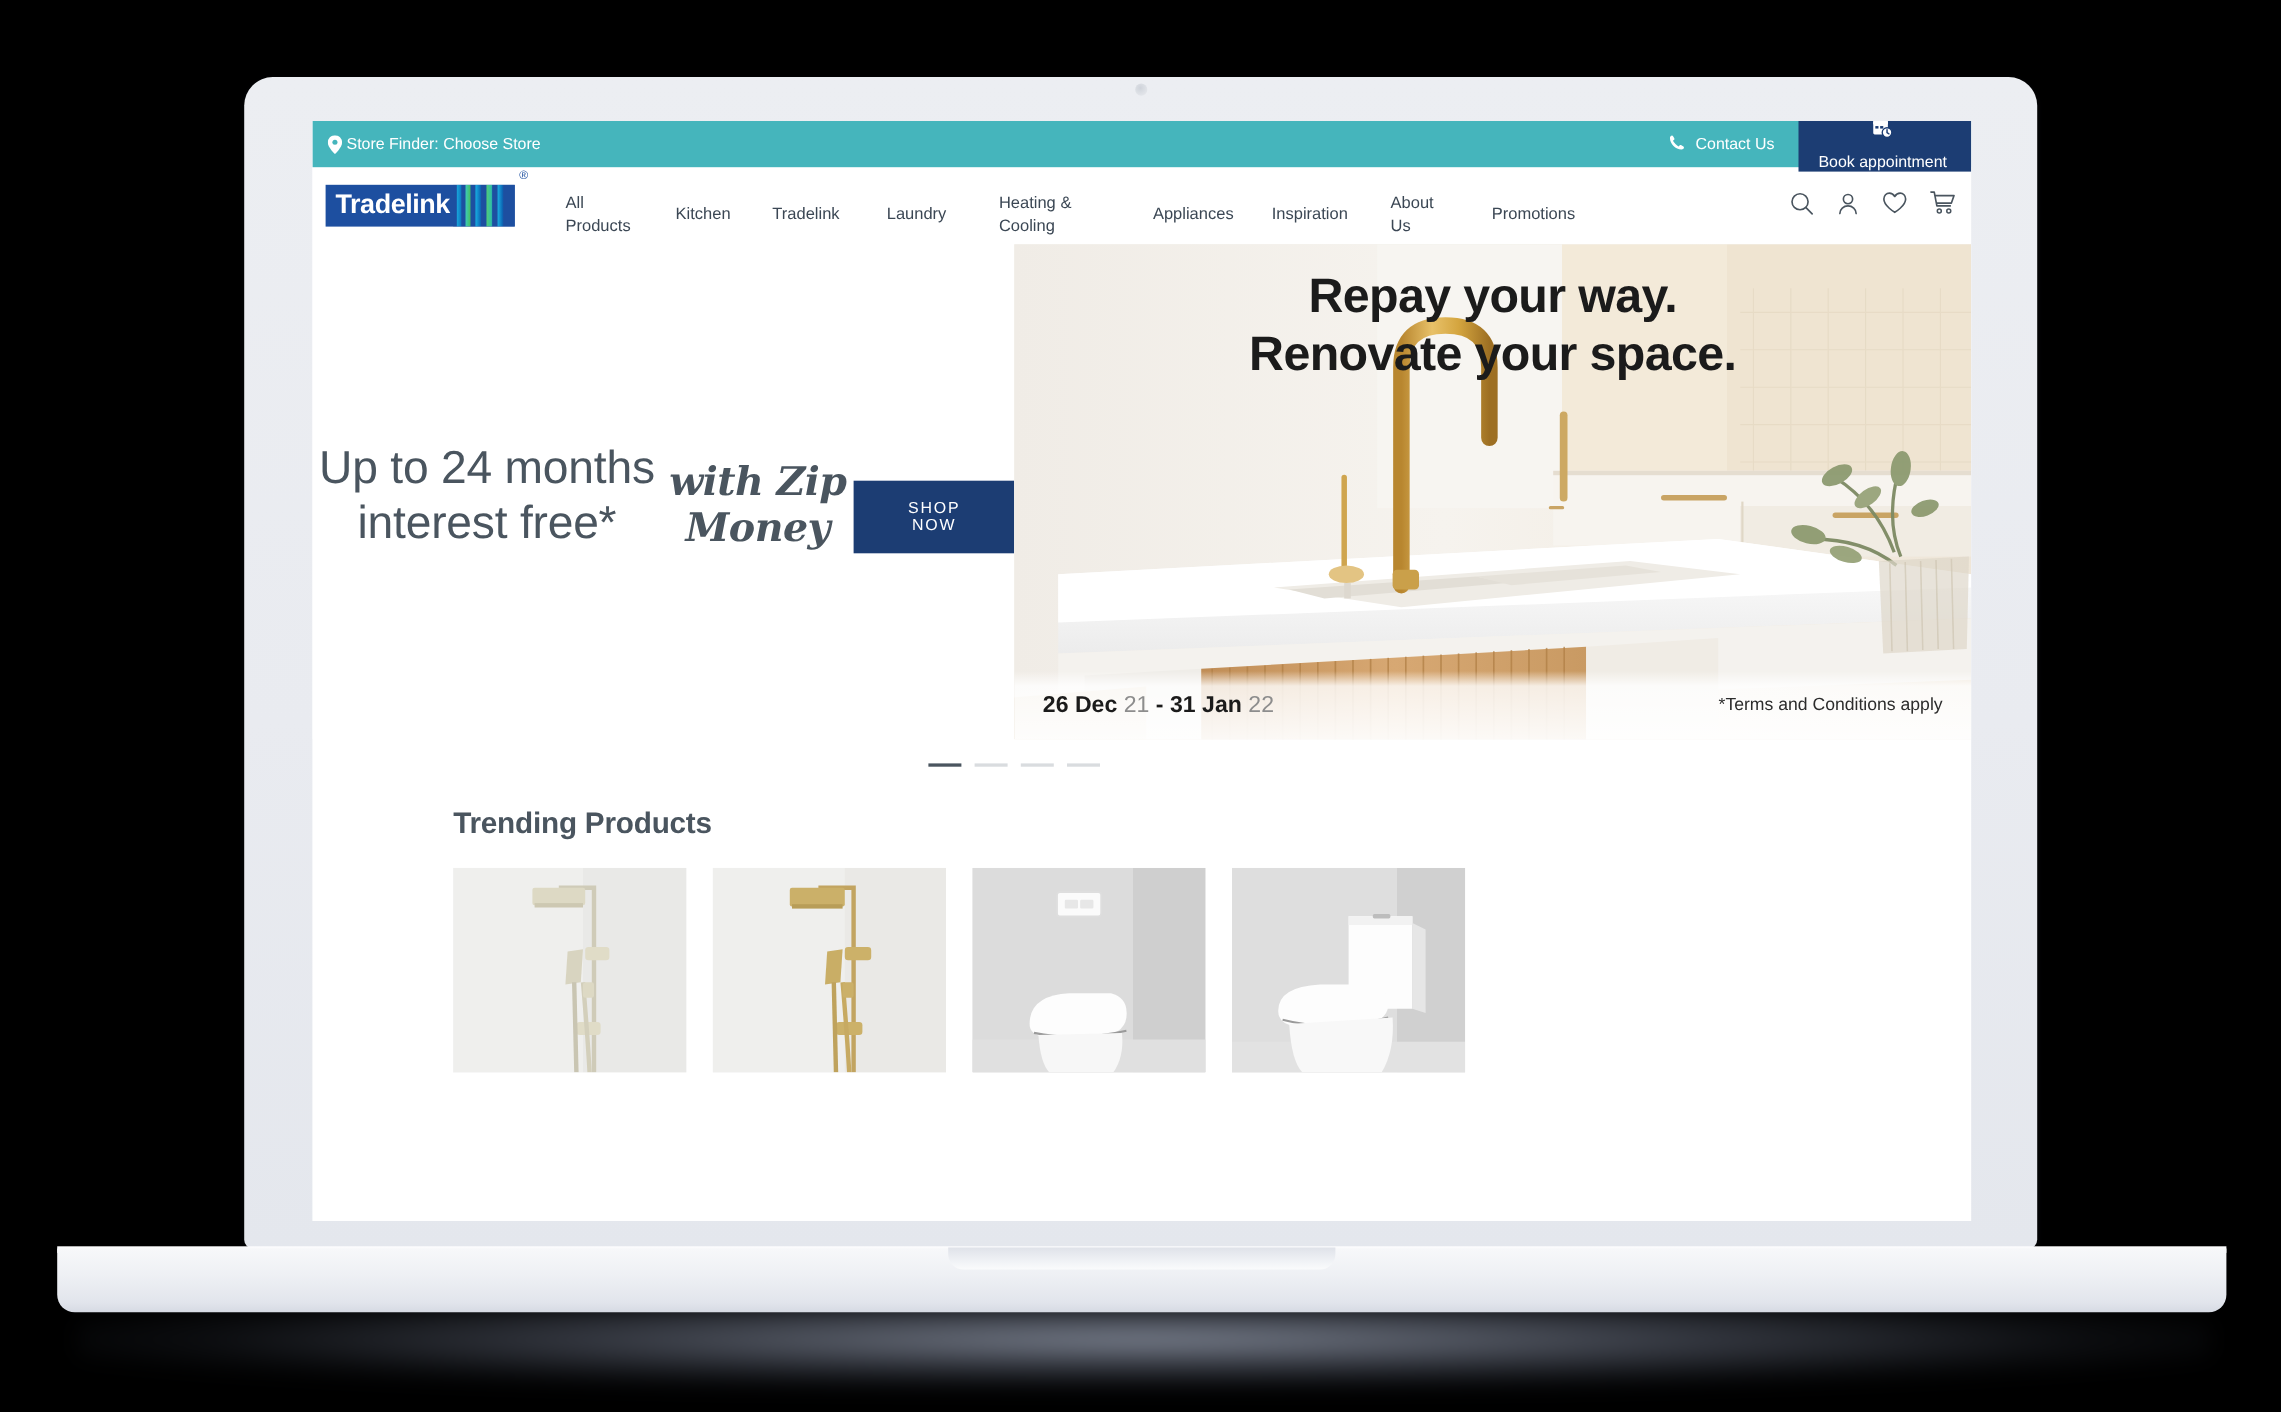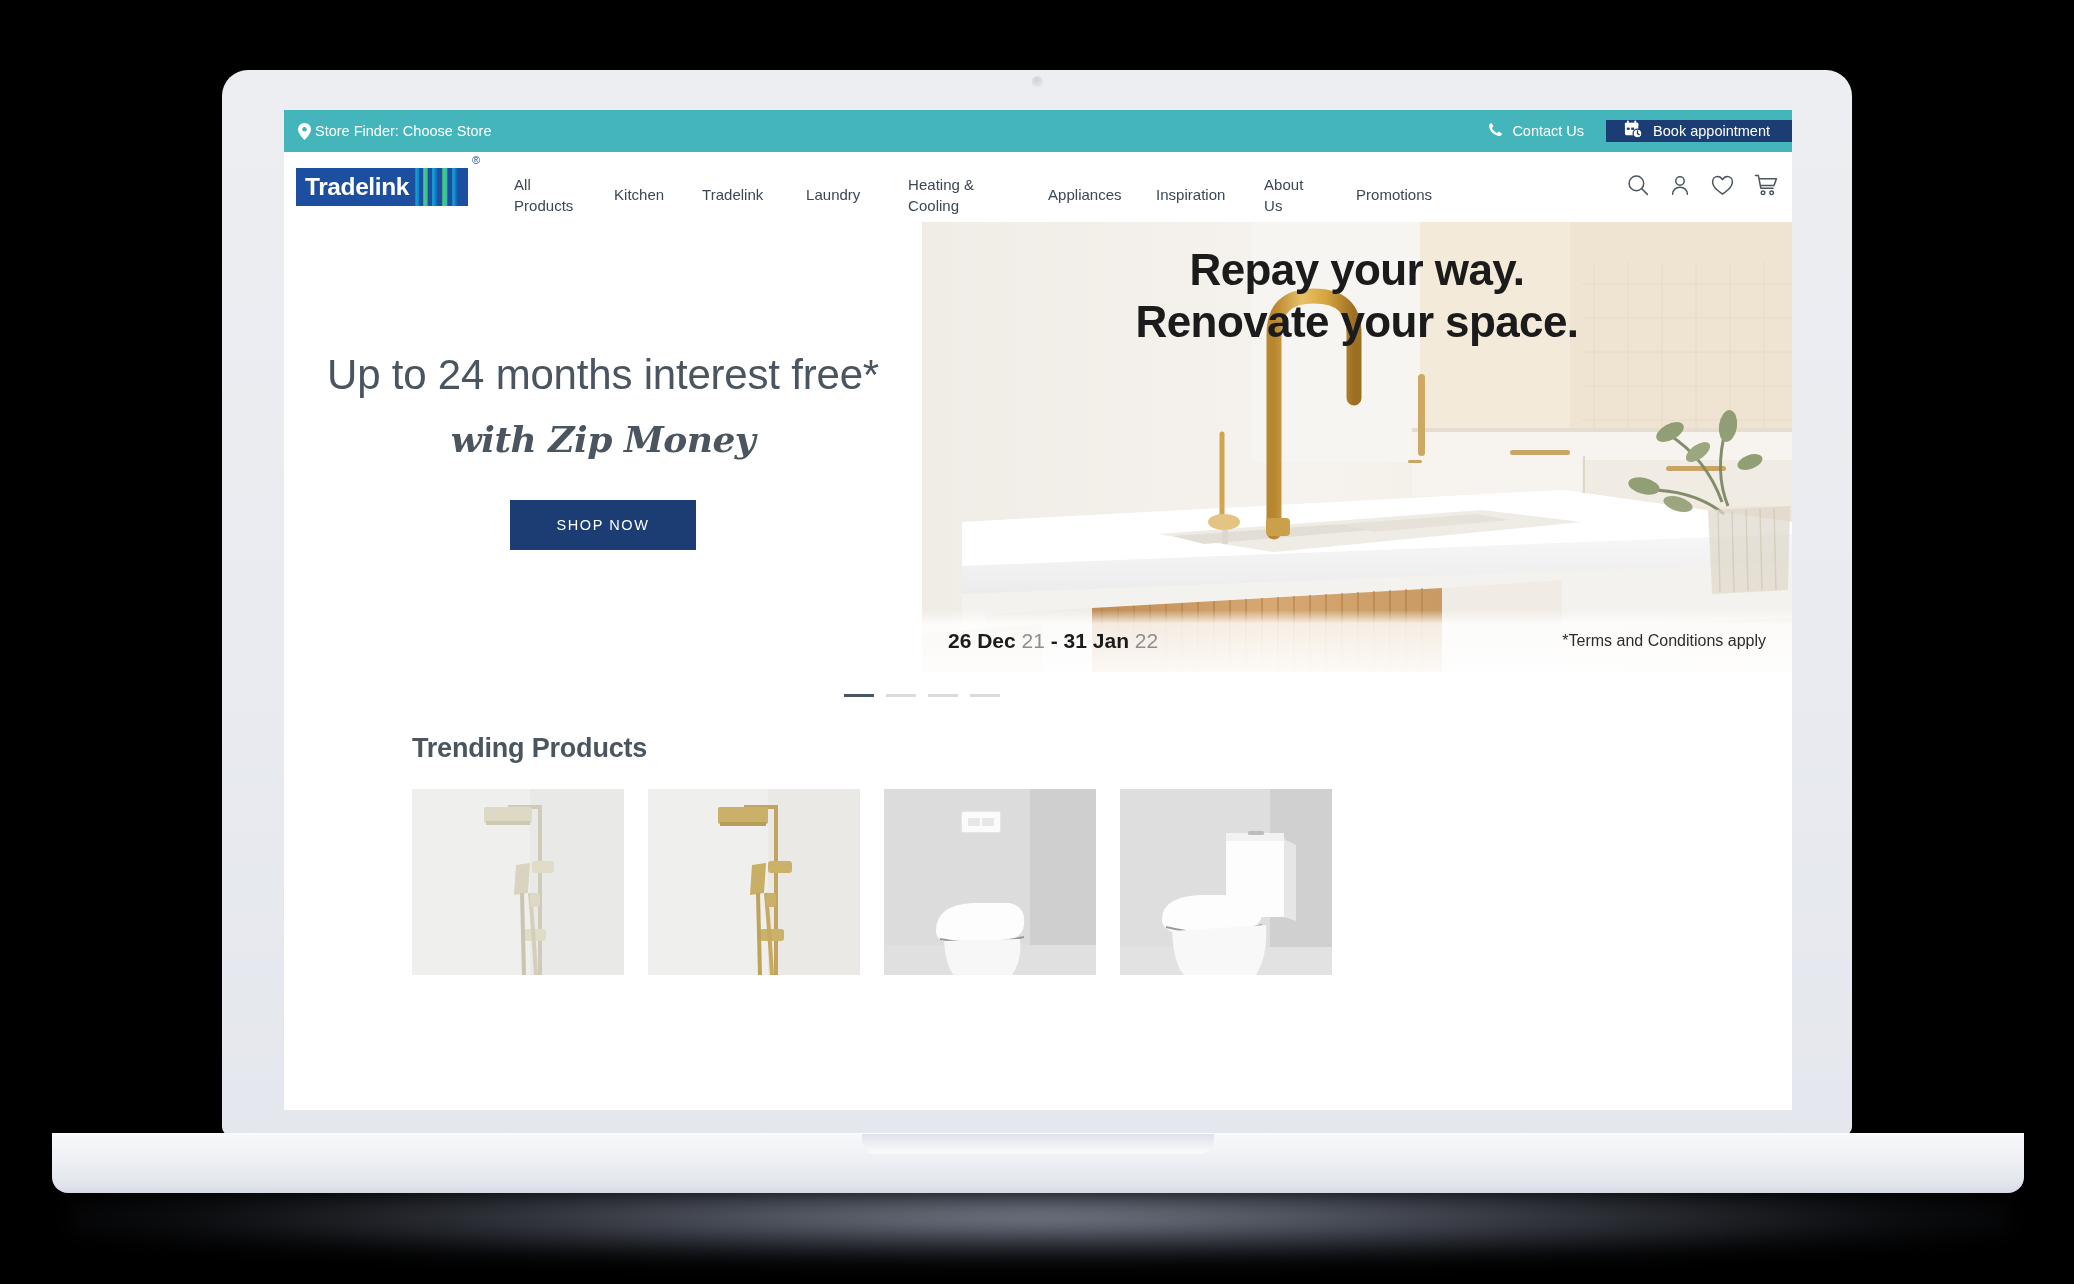--- a/index.html
+++ b/index.html
@@ -126,20 +126,21 @@
   }
   #book-appointment {
     display: flex;
     align-items: center;
     gap: 10px;
     background: #1c3d73;
     color: #ffffff;
     font-size: 14.5px;
     padding: 0 22px 0 18px;
     cursor: pointer;
+    flex-direction: column;
   }
 
   
   #main-nav {
     height: 70px;
     background: #ffffff;
     display: flex;
     align-items: center;
     padding-left: 12px;
     padding-right: 14px;
@@ -215,21 +216,21 @@
 
   
   #hero {
     display: flex;
     height: 450px;
     background: #ffffff;
   }
   #hero-left {
     width: 638px;
     display: flex;
-    flex-direction: column;
+    flex-direction: row;
     align-items: center;
     justify-content: center;
     padding-top: 6px;
   }
   #hero-headline {
     font-size: 42px;
     color: #4a555f;
     text-align: center;
     line-height: 1.18;
     font-weight: normal;

